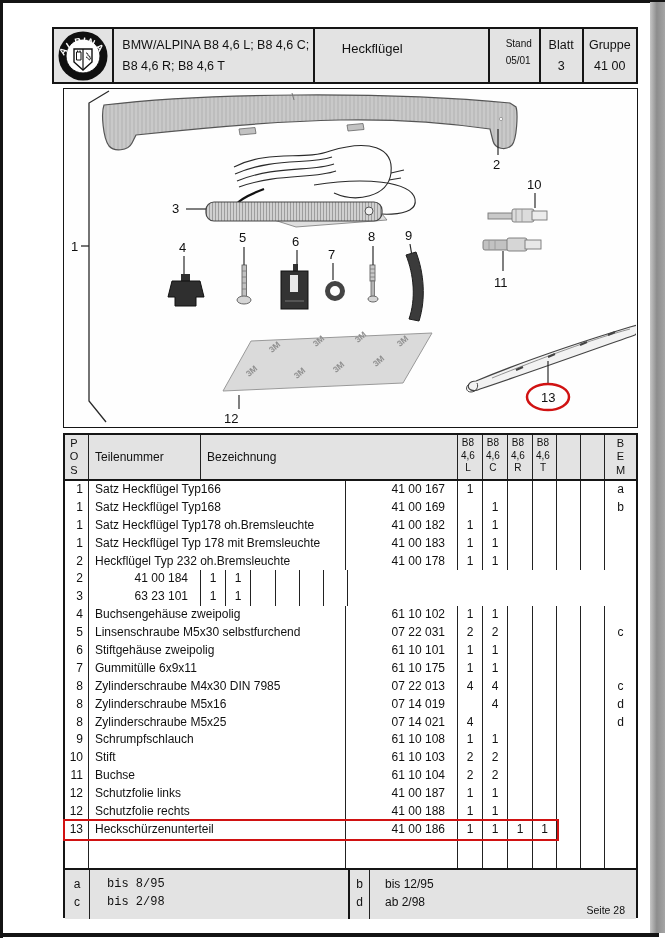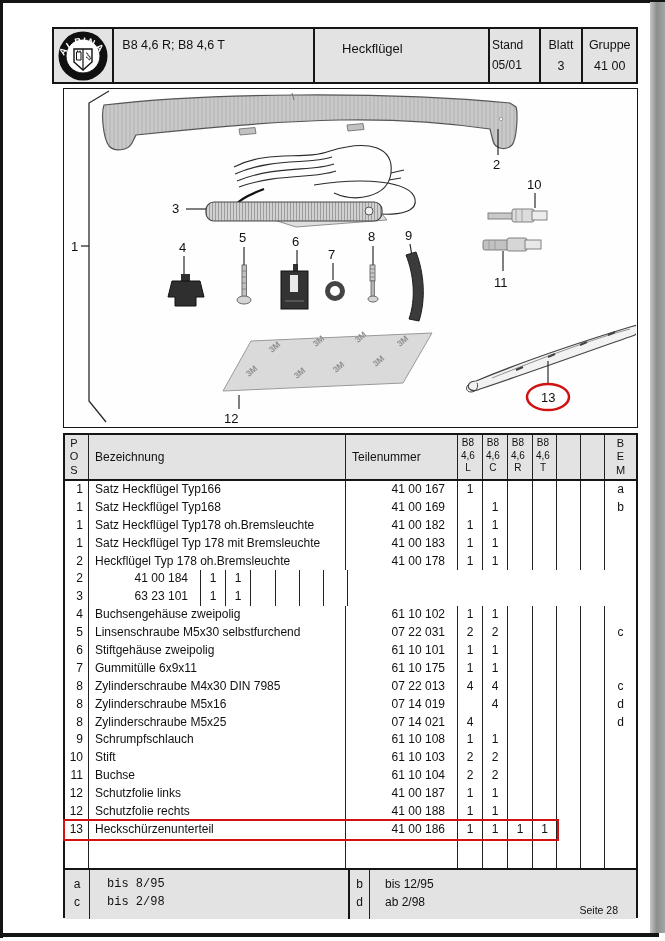--- a/index.html
+++ b/index.html
@@ -15,21 +15,21 @@
     background:linear-gradient(to right,#c6c6c6 0%,#8d8d8d 45%,#a5a5a5 100%);}
 
   
   .hdr{position:absolute;left:52px;top:27px;width:586px;height:57px;
     border:2px solid #151515;background:#e3e3e3;display:flex;box-sizing:border-box;}
   .hdr-cell{box-sizing:border-box;border-right:2px solid #151515;height:100%;}
   .hdr-cell:last-child{border-right:none;}
   .hdr-logo{width:62px;display:flex;align-items:center;justify-content:center;}
   .hdr-title{width:206px;font-size:12.5px;line-height:1.7;padding:6px 0 0 8px;}
   .hdr-section{width:162px;font-size:13px;padding:12px 0 0 10px;margin-left:17px;}
-  .hdr-stand{width:52px;font-size:12px;line-height:1.7;padding:6px 0 0 2px;white-space:pre-line;}
+  .hdr-stand{width:52px;font-size:10px;line-height:1.7;padding:6px 0 0 16px;white-space:pre-line;}
   .hdr-blatt{width:44px;font-size:12.5px;line-height:1.7;padding-top:6px;text-align:center;white-space:pre-line;}
   .hdr-gruppe{width:54px;font-size:12.5px;line-height:1.7;padding-top:6px;text-align:center;white-space:pre-line;}
 
   
   .diagram{position:absolute;left:63px;top:88px;width:575px;height:340px;
     border:1.5px solid #151515;box-sizing:border-box;background:#fefefe;}
   .diagram svg{display:block;}
   .co{font-size:13px;fill:#101010;font-family:"Liberation Sans",sans-serif;}
   .foil-txt{font-size:8.5px;font-weight:bold;fill:#8f8f8f;font-family:"Liberation Sans",sans-serif;}
 
@@ -56,21 +56,21 @@
   .row-highlight{position:absolute;left:-2px;top:384px;width:496px;height:22px;
     border:2.5px solid #d01212;box-sizing:border-box;pointer-events:none;z-index:5;}
 
   
   .tfoot{display:flex;height:51px;background:#e3e3e3;border-top:2px solid #151515;box-sizing:border-box;position:relative;}
   .fcell{box-sizing:border-box;font-size:12px;line-height:1.55;padding-top:5px;white-space:pre-line;}
   .f-codes1{width:25px;text-align:center;border-right:1.3px solid #222;}
   .f-vals1{width:260px;padding-left:17px;border-right:2px solid #151515;font-family:Liberation Mono, monospace;}
   .f-codes2{width:20px;text-align:center;border-right:1.3px solid #222;}
   .f-vals2{width:266px;padding-left:15px;}
-  .seite{position:absolute;right:18px;bottom:3px;font-size:10.5px;line-height:1;}
+  .seite{position:absolute;right:11px;bottom:3px;font-size:10.5px;line-height:1;}
 </style>
 </head>
 <body>
 
 <div class="frame-top"></div>
 <div class="frame-left"></div>
 <div class="frame-bottom"></div>
 <div class="frame-right"></div>
 
 <div class="hdr">
@@ -84,20 +84,21 @@
       <text font-size="9.5" font-weight="bold" fill="#ffffff" letter-spacing="1.5" font-family="Liberation Sans, sans-serif">
         <textPath href="#arcTop" startOffset="7%">ALPINA</textPath>
       </text>
       <path d="M17,19 h18 v13 l-9,8 -9,-8 z" fill="#ffffff" stroke="#101010" stroke-width="1.4"></path>
       <line x1="26" y1="19" x2="26" y2="39" stroke="#101010" stroke-width="1.2"></line>
       <path d="M19.5,22 h4.5 v8 h-4.5 z M20.5,22 v-1.5 M23,22 v-1.5" fill="none" stroke="#101010" stroke-width="1"></path>
       <path d="M29,23 c3,0 1,3 3,3 c2,0 0,3 2,3 M29,27 c2,0 2,3 4,3" fill="none" stroke="#101010" stroke-width="1"></path>
     </svg>
   </div>
   <div class="hdr-cell hdr-title">
+    <div>BMW/ALPINA B8 4,6 L; B8 4,6 C;</div>
     <div>B8 4,6 R; B8 4,6 T</div>
   </div>
   <div class="hdr-cell hdr-section">Heckflügel</div>
   <div class="hdr-cell hdr-stand">Stand
 05/01</div>
   <div class="hdr-cell hdr-blatt">Blatt
 3</div>
   <div class="hdr-cell hdr-gruppe">Gruppe
 41 00</div>
 </div>
@@ -235,22 +236,22 @@
   <text class="co" x="477" y="313">13</text>
   <ellipse cx="484" cy="308" rx="21" ry="13" fill="none" stroke="#d01212" stroke-width="2.5"></ellipse>
 </svg>
 </div>
 
 <div class="ptable">
   <div class="thead">
     <div class="tcell c-pos hcell h-pos">P
 O
 S</div>
+    <div class="tcell c-teil hcell h-teil">Teilenummer</div>
     <div class="tcell c-bez hcell h-bez">Bezeichnung</div>
-    <div class="tcell c-teil hcell h-teil">Teilenummer</div>
     <div class="tcell c-q hcell h-q">B8
 4,6
 L</div>
     <div class="tcell c-q hcell h-q">B8
 4,6
 C</div>
     <div class="tcell c-q hcell h-q">B8
 4,6
 R</div>
     <div class="tcell c-qt hcell h-q">B8
@@ -307,21 +308,21 @@
         <div class="tcell c-q">1</div>
         <div class="tcell c-q">1</div>
         <div class="tcell c-q"></div>
         <div class="tcell c-qt"></div>
         <div class="tcell c-qt"></div>
         <div class="tcell c-qt"></div>
         <div class="tcell c-bem"></div>
       </div>
       <div class="trow">
         <div class="tcell c-pos">2</div>
-        <div class="tcell c-bez">Heckflügel Typ 178 oh.Bremsleuchte</div>
+        <div class="tcell c-bez">Heckflügel Typ 232 oh.Bremsleuchte</div>
         <div class="tcell c-teil">41 00 178</div>
         <div class="tcell c-q">1</div>
         <div class="tcell c-q">1</div>
         <div class="tcell c-q"></div>
         <div class="tcell c-qt"></div>
         <div class="tcell c-qt"></div>
         <div class="tcell c-qt"></div>
         <div class="tcell c-bem"></div>
       </div>
       <div class="trow">

